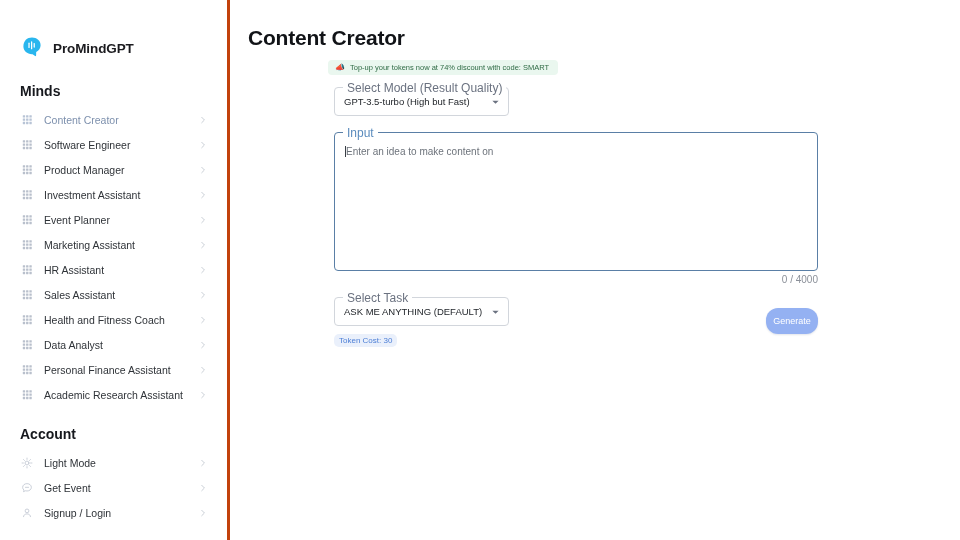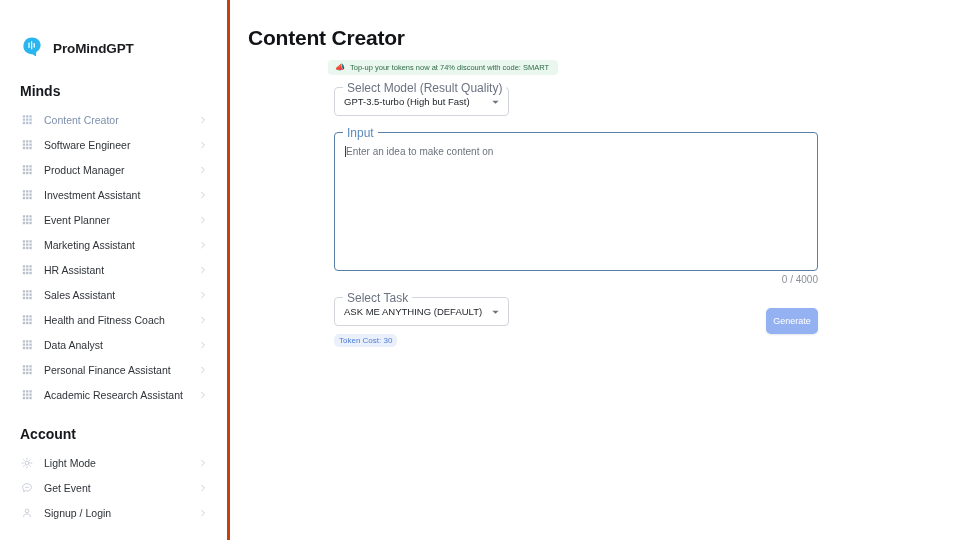--- a/index.html
+++ b/index.html
@@ -168,21 +168,21 @@
     color: #4d7fd6;
     font-size: 8px;
     border-radius: 5px;
     padding: 2px 5px;
   }
   .generate-btn {
     margin-top: 11px;
     background: #94b1f2;
     color: #ffffff;
     border: none;
-    border-radius: 5px;
+    border-radius: 12px;
     width: 52px; height: 26px;
     font-size: 9px;
     font-family: "Liberation Sans", sans-serif;
     cursor: default;
     display: flex; align-items: center; justify-content: center;
     box-shadow: 0 1px 2px rgba(20,40,90,0.12);
   }
   .generate-wrap {
     flex: 0 0 auto;
     display: flex; justify-content: flex-end;

